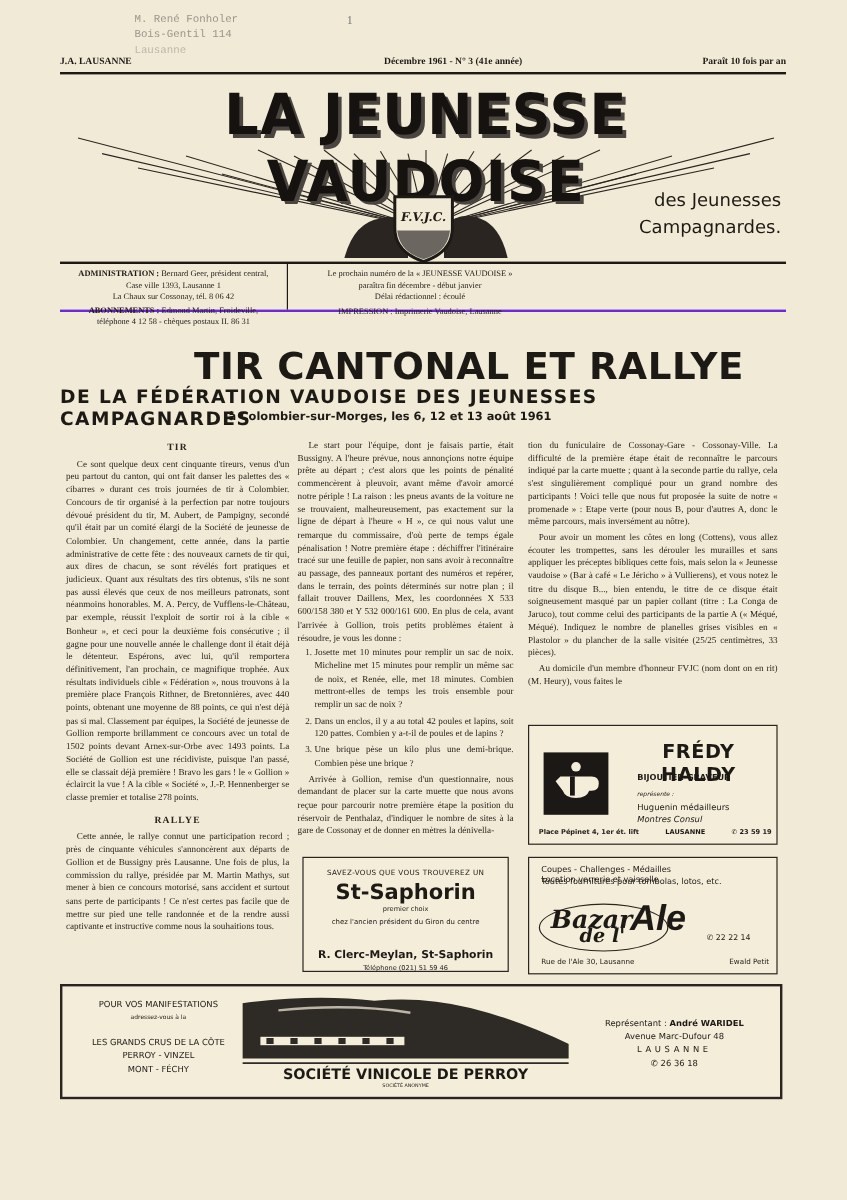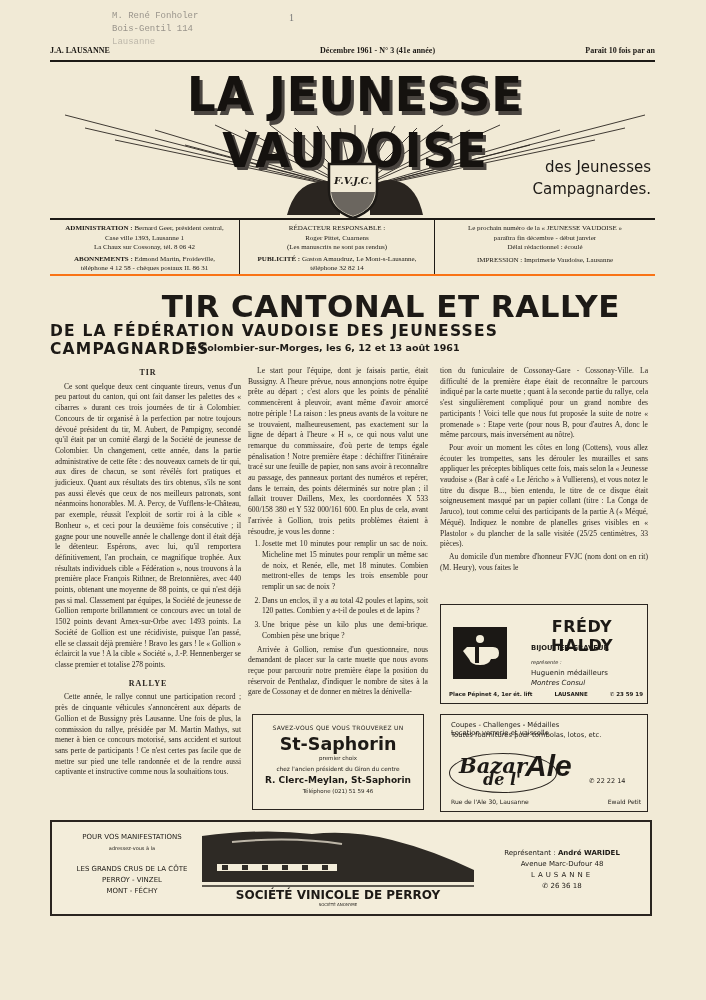--- a/index.html
+++ b/index.html
@@ -27,21 +27,21 @@
     font-family: "DejaVu Sans", sans-serif; font-weight: bold; font-size: 45px; letter-spacing: 1px;
     color: #15120f; text-shadow: 3px 3px 0 #4a4540; transform: scaleY(1.05);
   }
   .mast-sub { position: absolute; font-family: "DejaVu Sans", sans-serif; font-size: 15px; line-height: 22px; color: #1d1a16; }
   .mast-left { left: 6px; top: 86px; }
   .mast-right { right: 4px; top: 86px; text-align: right; }
   .rays { position: absolute; left: 0; top: 0; width: 600px; height: 145px; }
   .emblem { position: absolute; left: 270px; top: 90px; width: 56px; height: 60px; }
 
   
-  .info { left: 50px; top: 218px; width: 605px; height: 58px; border-top: 2px solid #1d1a16; border-bottom: 2px solid #f97316; display: flex; font-size: 7px; line-height: 9.5px; }
+  .info { left: 50px; top: 218px; width: 605px; height: 42px; border-top: 2px solid #1d1a16; border-bottom: 2px solid #6d28d9; display: flex; font-size: 7px; line-height: 9.5px; }
   .info > div { padding: 4px 6px; text-align: center; }
   .info-a { width: 190px; border-right: 1px solid #1d1a16; }
   .info-b { width: 195px; border-right: 1px solid #1d1a16; }
   .info-c { width: 220px; }
   .info b { font-weight: bold; }
 
   
   .h1 { left: 50px; top: 288px; width: 605px; text-align: right; padding-right: 35px; font-family: "DejaVu Sans", sans-serif; font-weight: bold; font-size: 31px; letter-spacing: 0.5px; }
   .h2 { left: 50px; top: 322px; width: 605px; text-align: left; font-family: "DejaVu Sans", sans-serif; font-weight: bold; font-size: 15.5px; letter-spacing: 1.2px; }
   .h3 { left: 50px; top: 342px; width: 605px; text-align: center; font-family: "DejaVu Sans", sans-serif; font-weight: bold; font-size: 9.5px; padding-right: 55px; }
@@ -74,21 +74,21 @@
   .bazar-t2 { position: absolute; left: 42px; top: 55px; font-family: "DejaVu Serif", serif; font-style: italic; font-weight: bold; font-size: 16px; }
   .bazar-t3 { position: absolute; left: 84px; top: 34px; font-family: Liberation Sans, sans-serif; font-style: italic; font-weight: bold; font-size: 30px; }
   .bazar-tel { position: absolute; left: 148px; top: 62px; font-size: 6.5px; }
   .bazar-foot { position: absolute; left: 10px; bottom: 6px; width: 190px; font-size: 6px; display: flex; justify-content: space-between; }
 
   .ad-saph { left: 252px; top: 714px; width: 172px; height: 96px; text-align: center; }
   .saph-top { margin-top: 9px; font-size: 6px; letter-spacing: 0.3px; }
   .saph-name { font-weight: bold; font-size: 17.5px; margin-top: 3px; }
   .saph-sub { font-size: 5.5px; margin-top: 1px; }
   .saph-chez { font-size: 5.8px; margin-top: 5px; }
-  .saph-who { font-weight: bold; font-size: 9px; margin-top: 3px; text-align: center; }
+  .saph-who { font-weight: bold; font-size: 9px; margin-top: 19px; text-align: center; }
   .saph-tel { font-size: 5.5px; margin-top: 3px; }
 
   .ad-perroy { left: 50px; top: 820px; width: 602px; height: 96px; border-width: 2px; padding-left: 16px; }
   .perroy-left { position: absolute; left: 10px; top: 10px; width: 140px; text-align: center; font-size: 7px; line-height: 11px; }
   .perroy-img { position: absolute; left: 150px; top: 6px; width: 272px; height: 80px; }
   .perroy-right { position: absolute; left: 430px; top: 26px; width: 160px; text-align: center; font-size: 7px; line-height: 11px; }
   .perroy-right .lz { letter-spacing: 3px; }
 </style>
 </head>
 <body>
@@ -150,27 +150,20 @@
 </div>
 
 <div class="abs info">
   <div class="info-a">
     <div><b>ADMINISTRATION :</b> <span>Bernard Geer, président central,</span></div>
     <div>Case ville 1393, Lausanne 1</div>
     <div>La Chaux sur Cossonay, tél. 8 06 42</div>
     <div style="margin-top:2px"><b>ABONNEMENTS :</b> <span>Edmond Martin, Froideville,</span></div>
     <div>téléphone 4 12 58 - chèques postaux II. 86 31</div>
   </div>
-  <div class="info-b">
-    <div>RÉDACTEUR RESPONSABLE :</div>
-    <div>Roger Pittet, Cuarnens</div>
-    <div>(Les manuscrits ne sont pas rendus)</div>
-    <div style="margin-top:2px"><b>PUBLICITÉ :</b> <span>Gaston Amaudruz, Le Mont-s-Lausanne,</span></div>
-    <div>téléphone 32 82 14</div>
-  </div>
   <div class="info-c">
     <div>Le prochain numéro de la « JEUNESSE VAUDOISE »</div>
     <div>paraîtra fin décembre - début janvier</div>
     <div>Délai rédactionnel : écoulé</div>
     <div style="margin-top:3px"><span>IMPRESSION :</span> <span>Imprimerie Vaudoise, Lausanne</span></div>
   </div>
 </div>
 
 <div class="abs h1">TIR CANTONAL ET RALLYE</div>
 <div class="abs h2">DE LA FÉDÉRATION VAUDOISE DES JEUNESSES CAMPAGNARDES</div>

